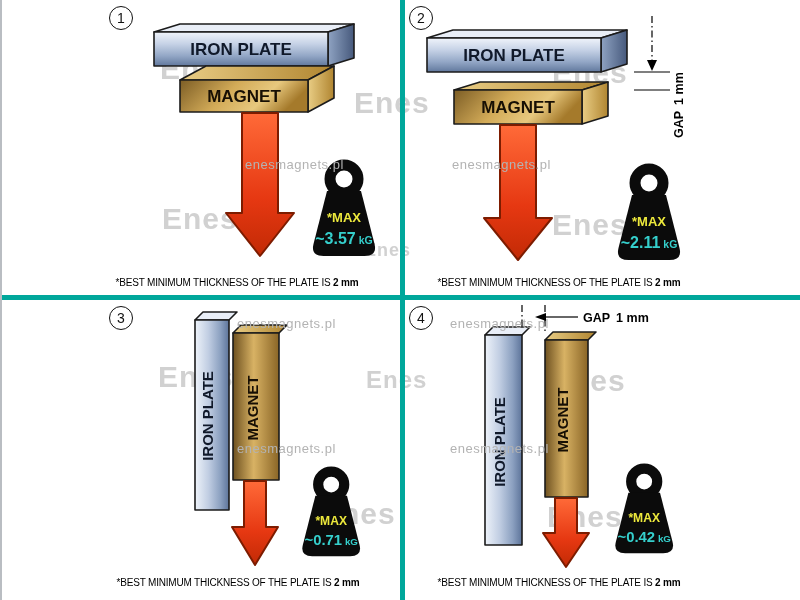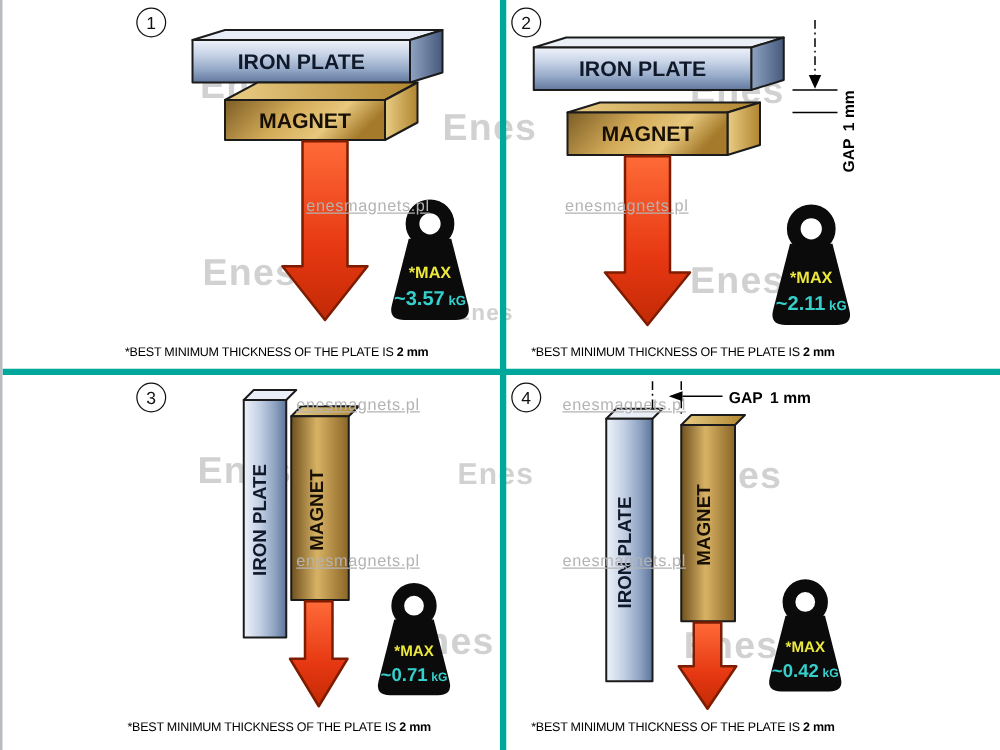--- a/index.html
+++ b/index.html
@@ -12,33 +12,33 @@
   .divider-h { position:absolute; left:0; top:295px; width:800px; height:5px; background:#00A79B; z-index:2; }
 
   .quad { position:absolute; z-index:1; }
 
   .num-circle {
     position:absolute; width:22px; height:22px; border:1.5px solid #111; border-radius:50%;
     display:flex; align-items:center; justify-content:center; font-size:14px; color:#111; z-index:4;
     background:transparent;
   }
   .footnote {
-    position:absolute; font-size:10px; color:#000; z-index:4;
+    position:absolute; font-size:10px; color:#000; text-align:center; z-index:4;
     letter-spacing:-0.2px; white-space:nowrap;
   }
   .footnote b { font-weight:bold; }
 
   .wm-logo {
     position:absolute; font-weight:bold; font-size:30px; color:#c6c6c6; opacity:.8;
     letter-spacing:1px; z-index:0; user-select:none;
   }
   .wm-logo.small { font-size:18px; }
   .wm-logo.mid { font-size:24px; }
   .wm-site {
-    position:absolute; font-size:13px; color:#b3b3b3; z-index:3; letter-spacing:.5px; user-select:none;text-decoration:underline;
+    position:absolute; font-size:13px; color:#b3b3b3; z-index:3; letter-spacing:.5px; user-select:none;
   }
 
   
   text { font-family:"Liberation Sans", sans-serif; }
   .plate-label   { font-weight:bold; font-size:17px; fill:#10192a; text-anchor:middle; }
   .magnet-label  { font-weight:bold; font-size:17px; fill:#170f04; text-anchor:middle; }
   .plate-label-v { font-weight:bold; font-size:15px; fill:#10192a; text-anchor:middle; }
   .magnet-label-v{ font-weight:bold; font-size:15px; fill:#170f04; text-anchor:middle; }
   .gap-label { font-weight:bold; font-size:12.5px; fill:#000; }
   .wmax { font-weight:bold; font-size:13px; fill:#EDE93C; text-anchor:middle; }

